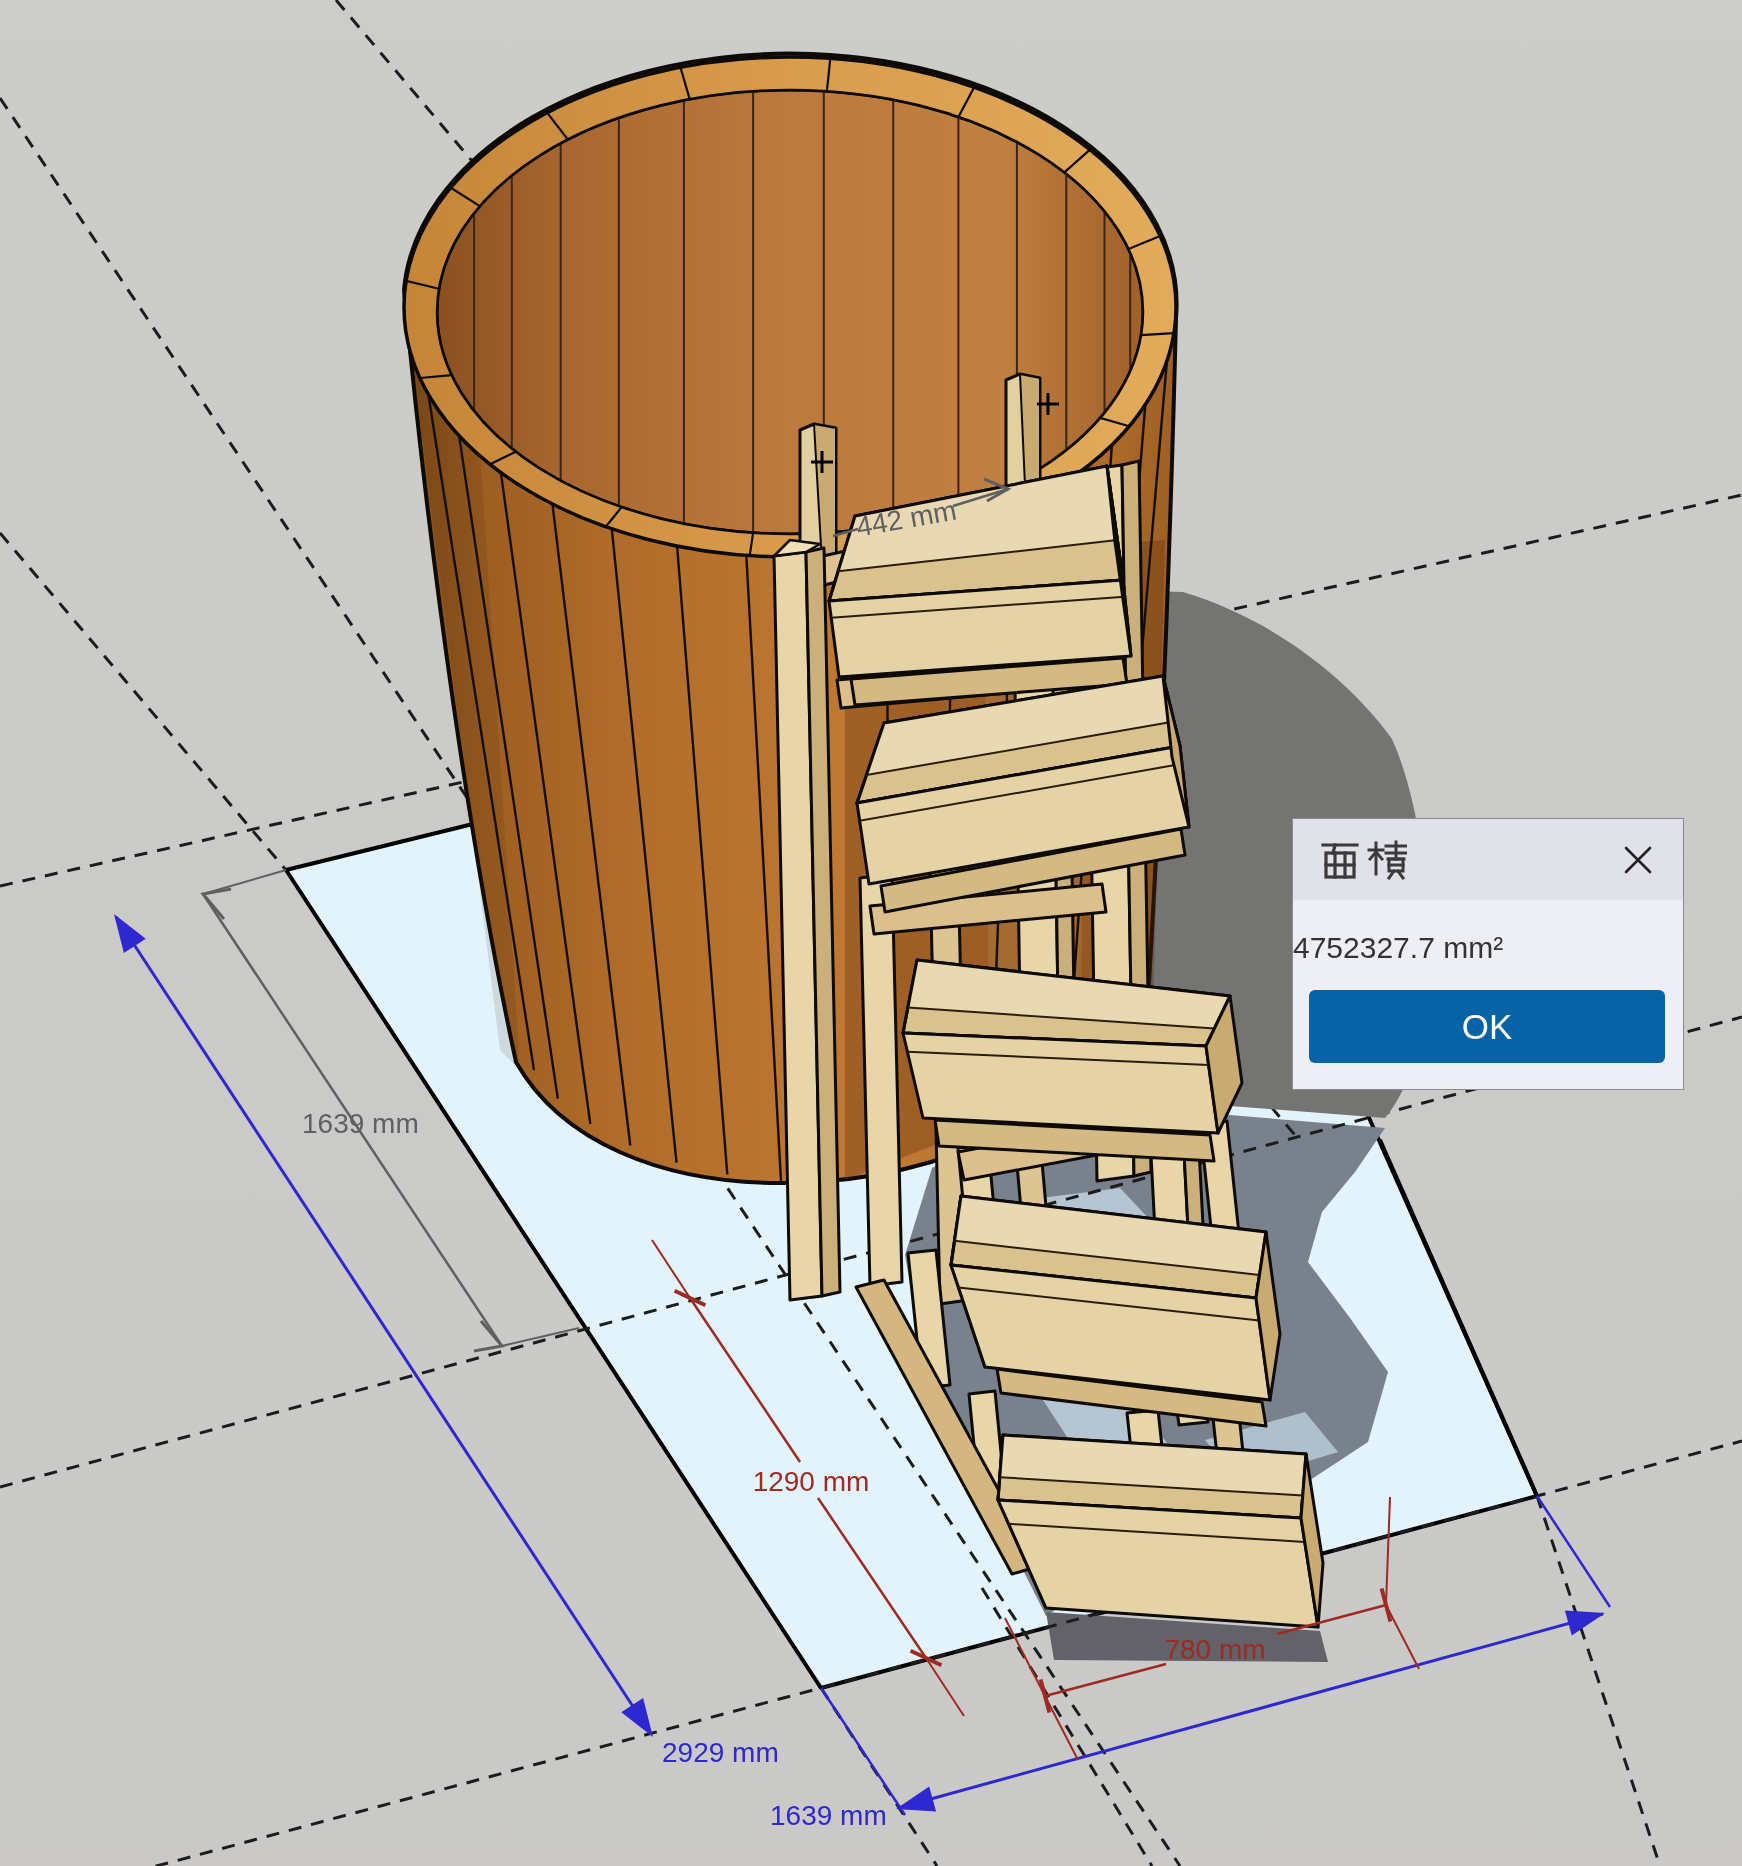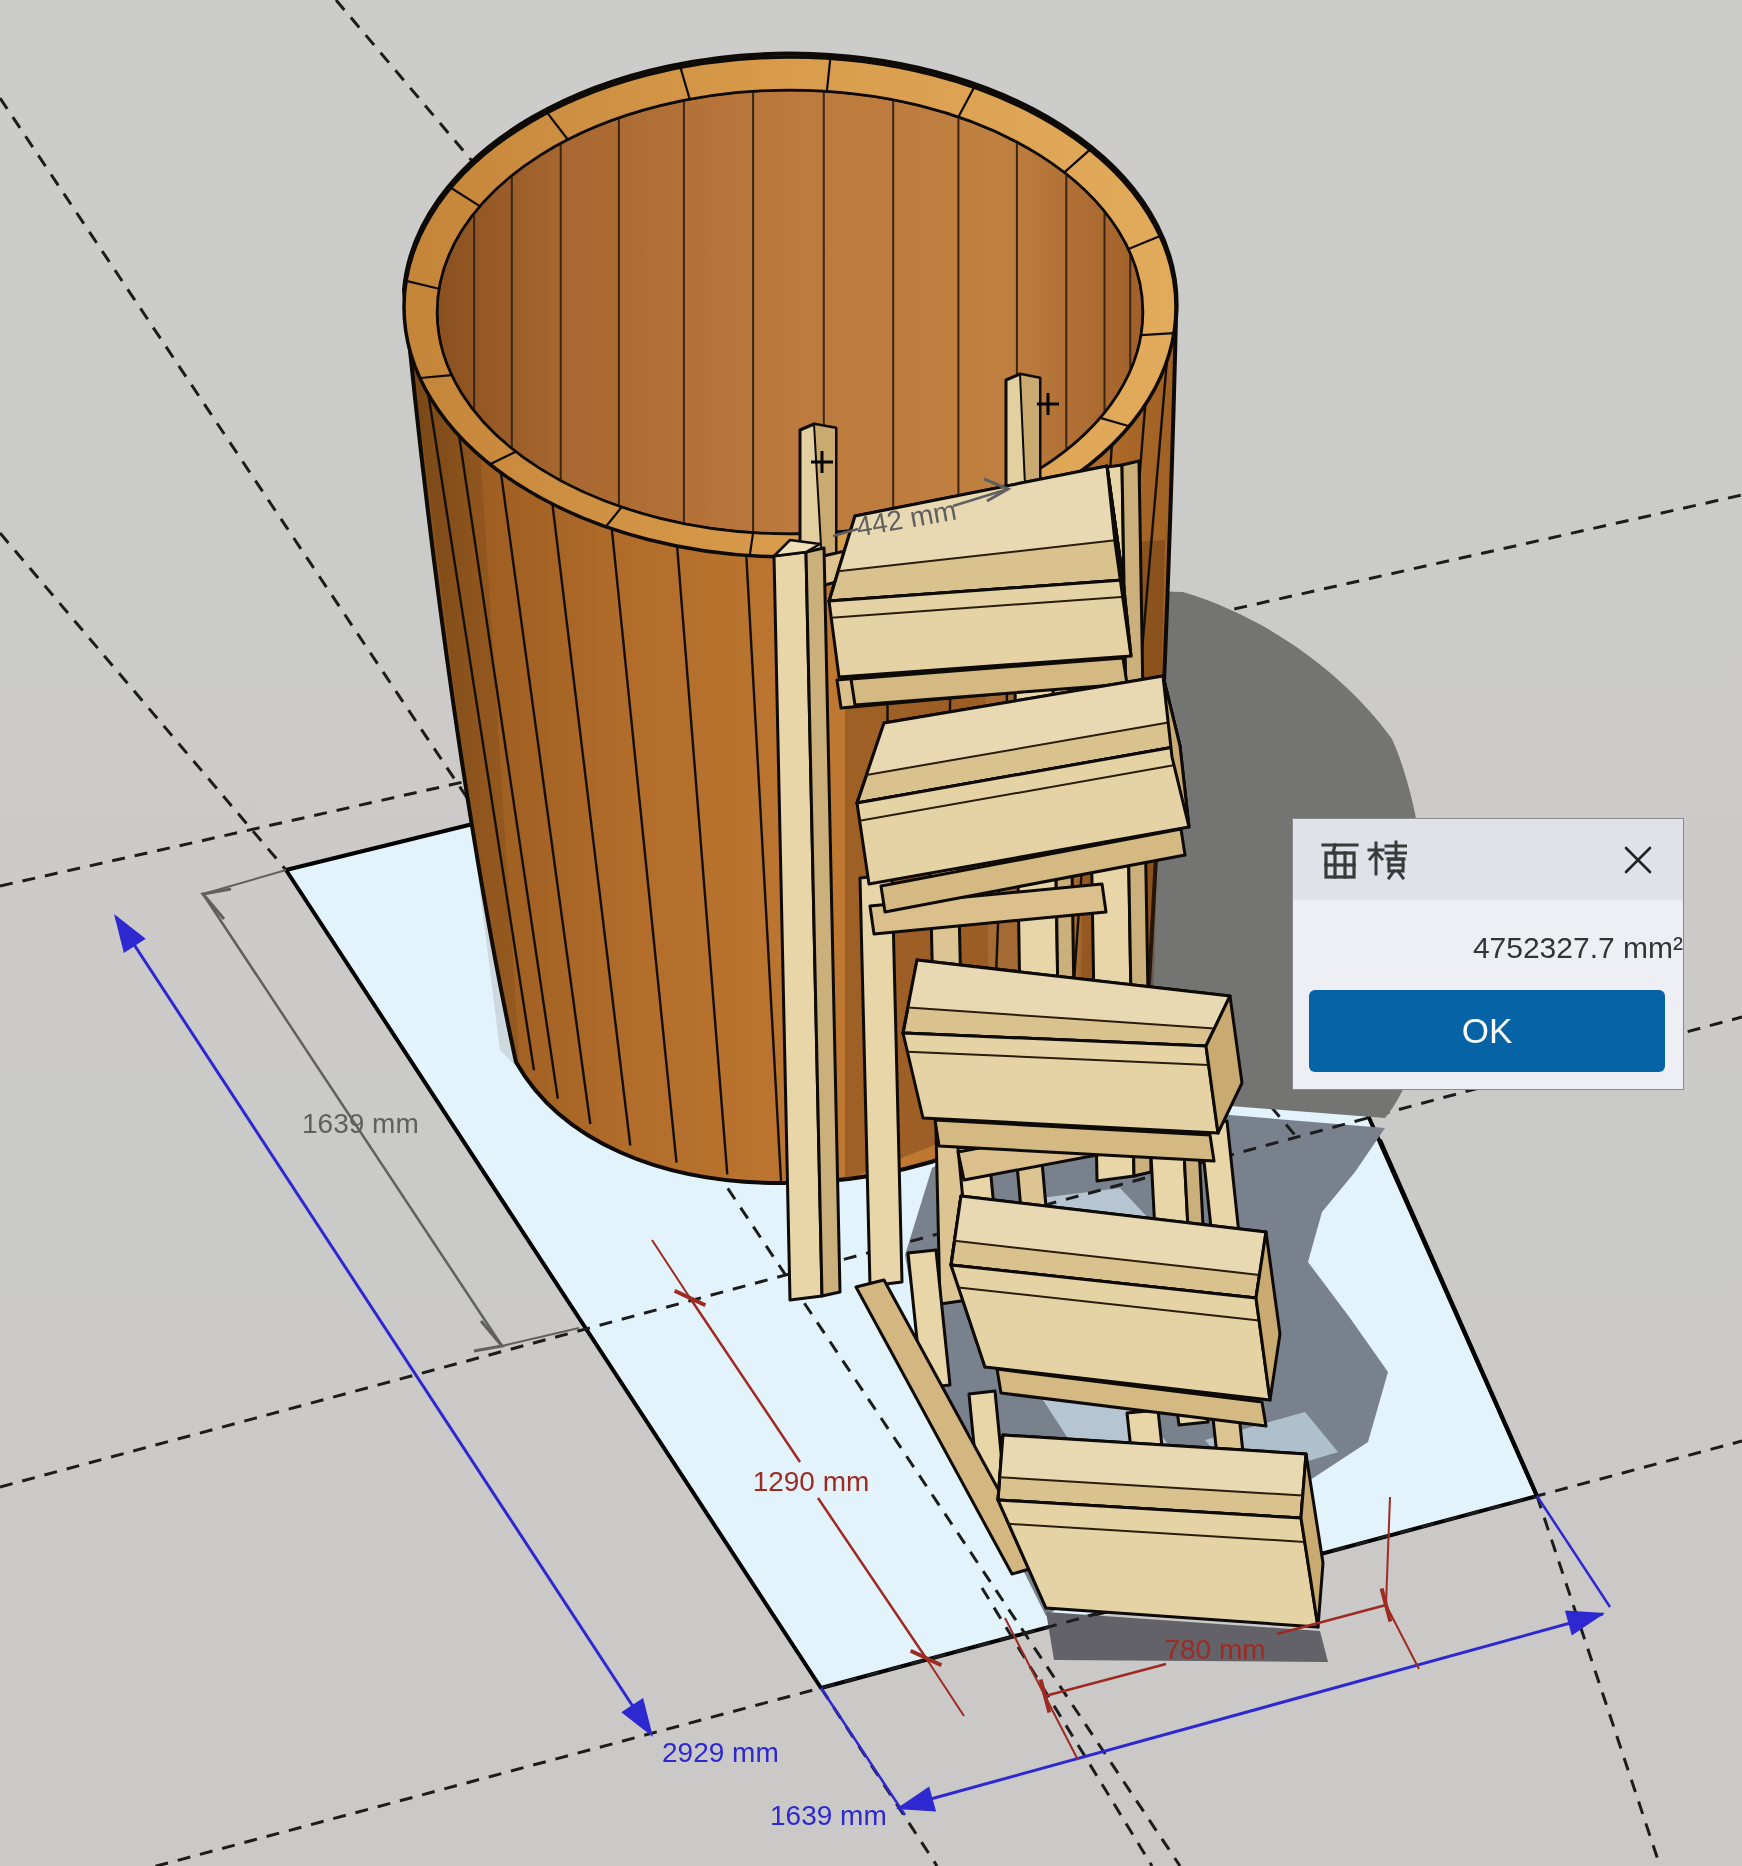--- a/index.html
+++ b/index.html
@@ -1,18 +1,18 @@
 <!DOCTYPE html>
 <html><head><meta charset="utf-8">
 <style>
 html,body{margin:0;padding:0;width:1742px;height:1866px;overflow:hidden;background:#d4d3d1;}
 .dlg{position:absolute;left:1292px;top:818px;width:392px;height:272px;background:#eeeff5;border:1px solid #8a8a8e;font-family:"Liberation Sans",sans-serif;box-sizing:border-box;}
 .dlg .hd{height:81px;background:#e0e1e9;display:flex;align-items:center;justify-content:space-between;padding:0 28px;box-sizing:border-box;}
-.dlg .val{text-align:right;margin-top:31px;font-size:30px;color:#333;}
-.dlg .ok{position:absolute;left:16px;right:18px;top:171px;height:82px;background:#0663a6;border-radius:6px;color:#fff;font-size:35px;display:flex;align-items:center;justify-content:center;}
+.dlg .val{text-align:left;margin-top:31px;font-size:30px;color:#333;}
+.dlg .ok{position:absolute;left:16px;right:18px;top:171px;height:73px;background:#0663a6;border-radius:6px;color:#fff;font-size:35px;display:flex;align-items:center;justify-content:center;}
 </style></head>
 <body>
 <svg width="1742" height="1866" viewBox="0 0 1742 1866">
 <defs>
 <linearGradient id="bg" x1="0" y1="0" x2="0" y2="1">
  <stop offset="0" stop-color="#cccccb"></stop>
         <stop offset="1" stop-color="#cac9c7"></stop>
 </linearGradient>
 <linearGradient id="wall" x1="0" y1="0" x2="1" y2="0">
  <stop offset="0" stop-color="#7e4a19"></stop>

